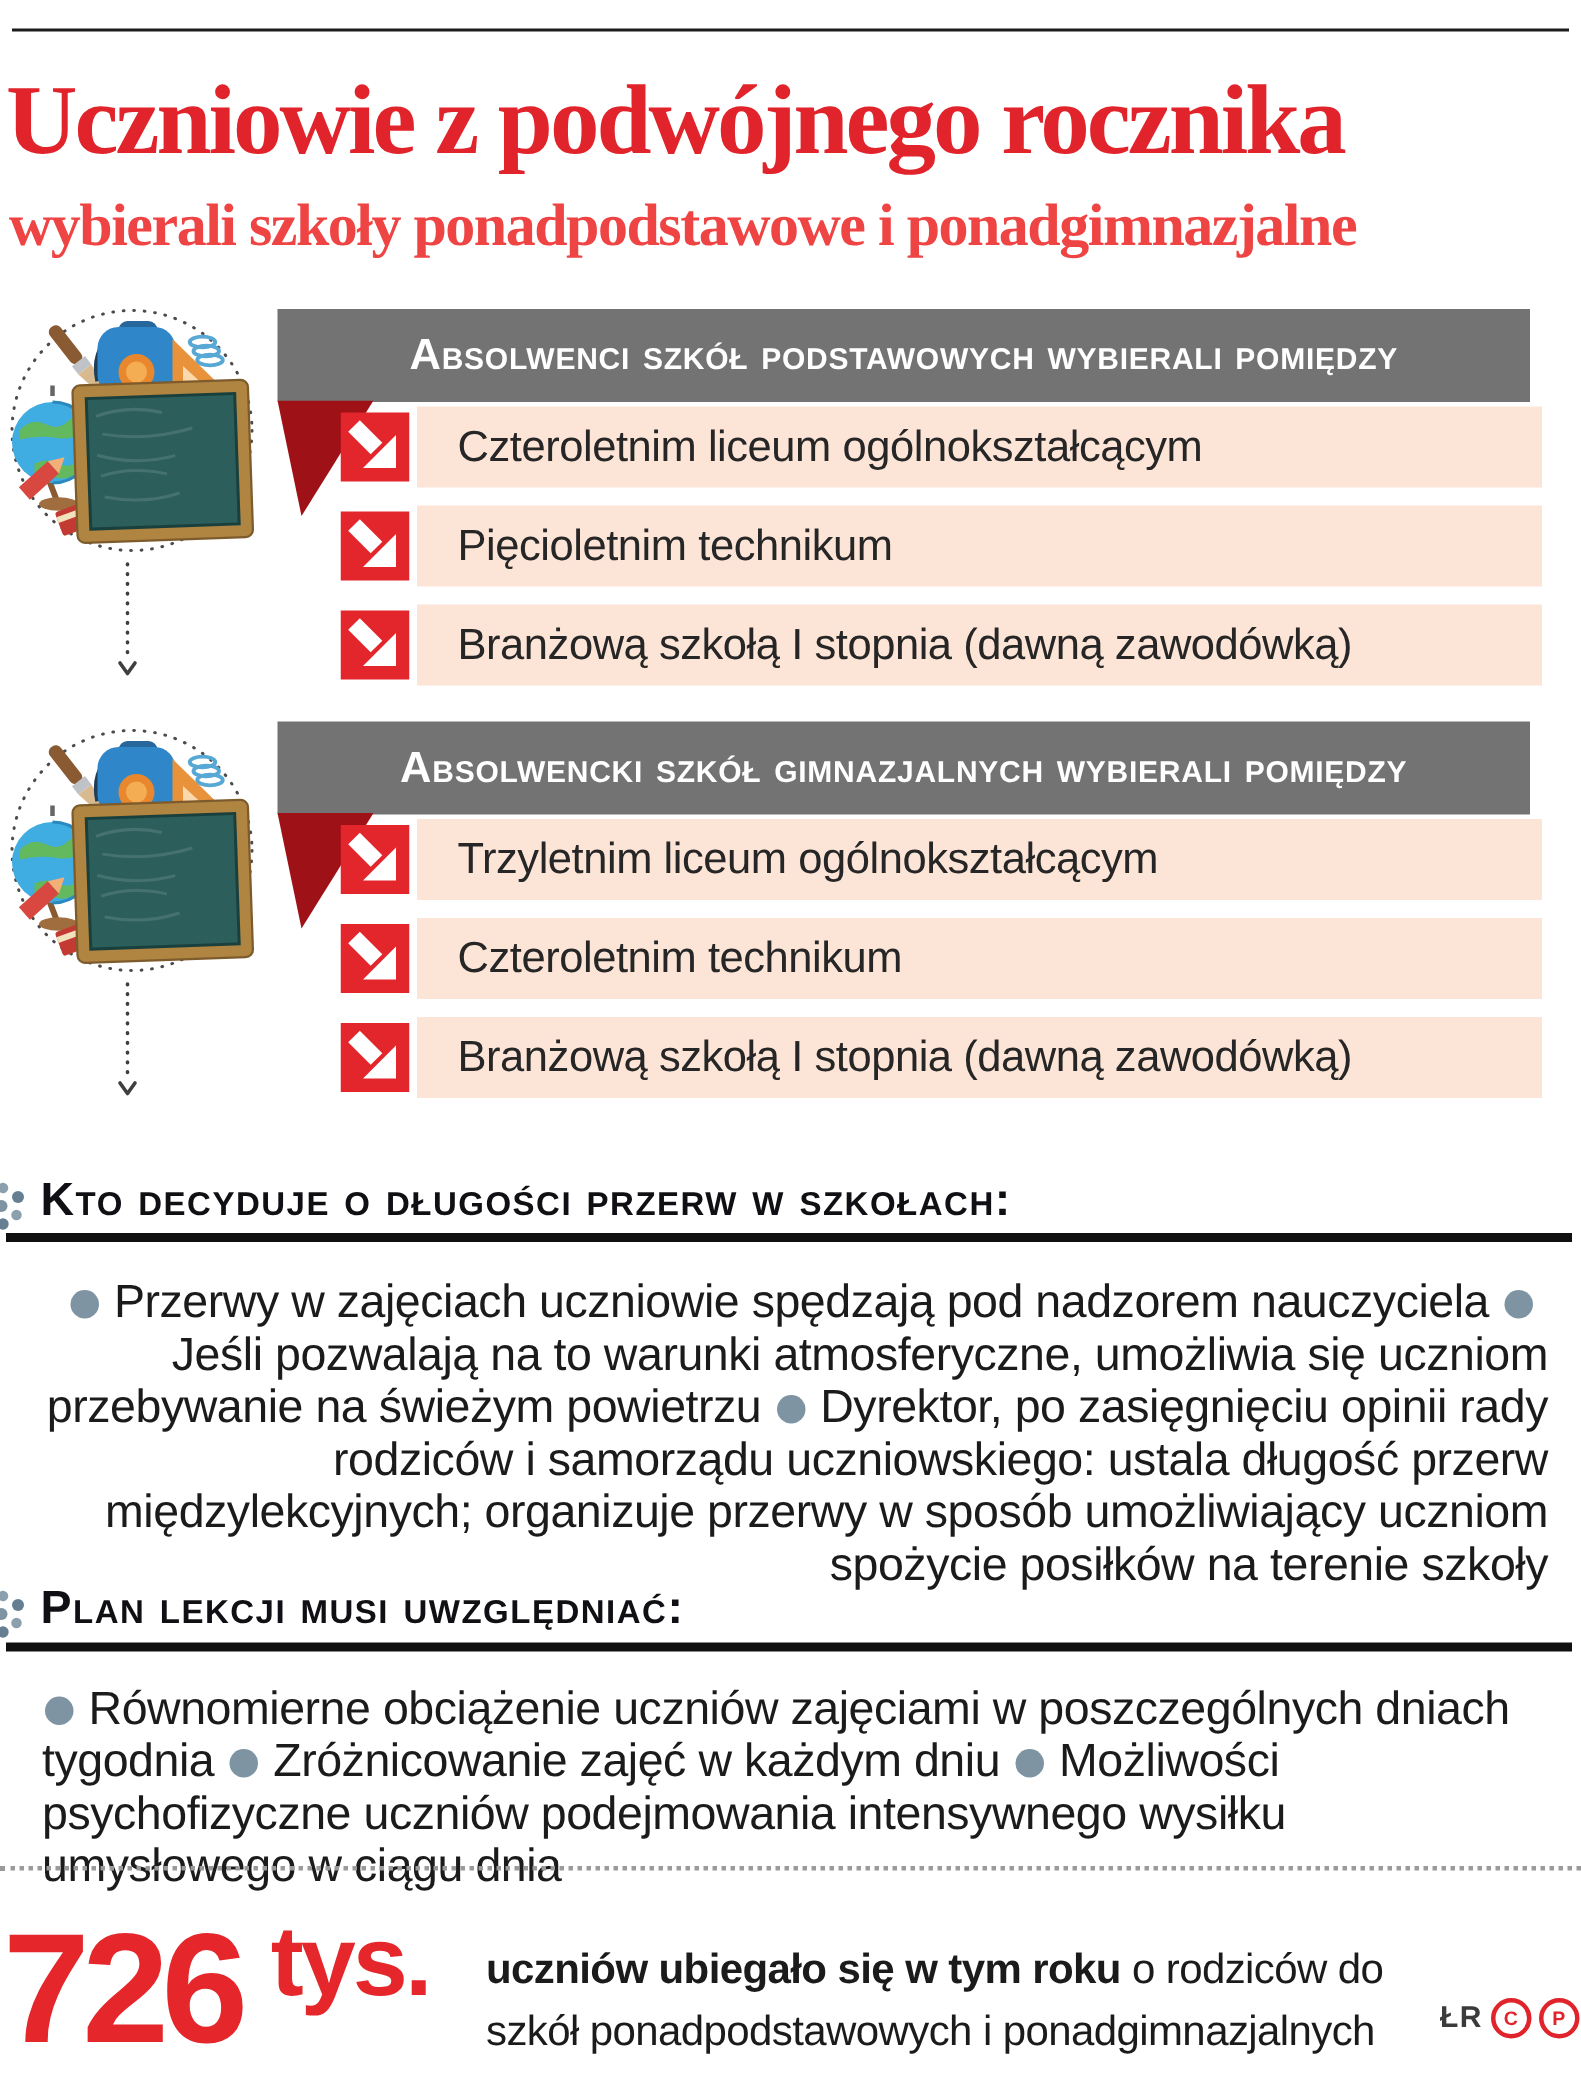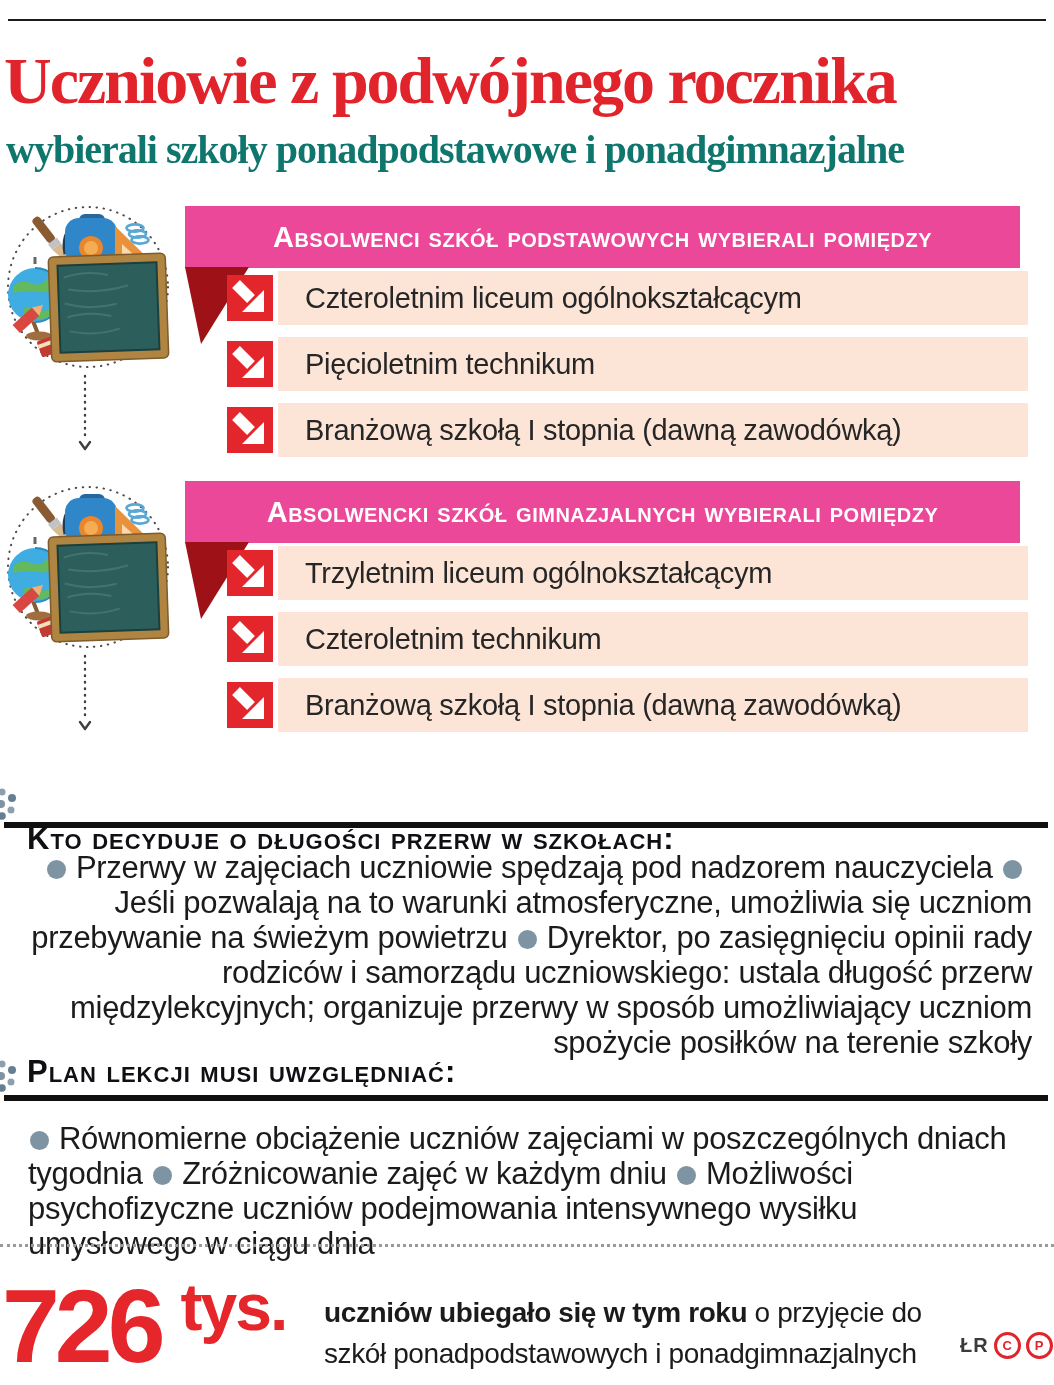--- a/index.html
+++ b/index.html
@@ -4,48 +4,48 @@
 <style>
   html,body{margin:0;padding:0;background:#ffffff;}
   .page{position:relative;width:1054px;height:1385px;background:#fff;overflow:hidden;
         font-family:"Liberation Sans", sans-serif;color:#1d1d1d;}
 
   .top-rule{position:absolute;left:8px;top:19px;width:1038px;height:2px;background:#1c1c1c;}
 
   .title{position:absolute;left:4px;top:46px;font-family:"Liberation Serif",serif;
          font-weight:bold;font-size:66px;line-height:70px;color:#e1242b;white-space:nowrap;letter-spacing:-2px;}
   .subtitle{position:absolute;left:6px;top:128px;font-family:"Liberation Serif",serif;
-         font-weight:bold;font-size:40px;line-height:44px;color:#0f766e;white-space:nowrap;letter-spacing:-1px;}
+         font-weight:bold;font-size:40px;line-height:44px;color:#ef4444;white-space:nowrap;letter-spacing:-1px;}
 
   .illus{position:absolute;left:5px;width:166px;height:166px;}
   .illus.p1{top:204px;} .illus.p2{top:484px;}
   .connector{position:absolute;left:77px;width:16px;height:80px;}
   .connector.p1{top:374px;} .connector.p2{top:654px;}
 
-  .banner{position:absolute;left:185px;width:835px;height:62px;background:#ec4899;
+  .banner{position:absolute;left:185px;width:835px;height:62px;background:#737373;
           display:flex;align-items:center;justify-content:center;}
   .banner.p1{top:206px;} .banner.p2{top:481px;}
   .banner-label{color:#fff;font-weight:bold;font-variant:small-caps;font-size:29px;
           letter-spacing:.5px;white-space:nowrap;}
   .fold{position:absolute;left:185px;width:64px;height:78px;}
   .fold.p1{top:267px;} .fold.p2{top:542px;}
 
   .item{position:absolute;left:227px;width:801px;height:54px;}
   .b1i0{top:271px;} .b1i1{top:337px;} .b1i2{top:403px;}
   .b2i0{top:546px;text-align:right;} .b2i1{top:612px;} .b2i2{top:678px;}
   .arrow-box{position:absolute;left:0;top:3px;width:46px;height:48px;}
   .item-bar{position:absolute;left:51px;top:0;width:750px;height:54px;background:#fce5d7;
             display:flex;align-items:center;}
   .item-label{font-size:29px;color:#262626;padding-left:27px;letter-spacing:-.3px;white-space:nowrap;}
 
   .sec-icon{position:absolute;left:-3px;width:20px;height:40px;}
   .sec-icon.s1{top:786px;} .sec-icon.s2{top:1058px;}
   .sec-heading{position:absolute;left:27px;font-weight:bold;font-variant:small-caps;
                font-size:31px;line-height:34px;color:#0f0f14;letter-spacing:1px;white-space:nowrap;}
-  .sec-heading.s1{top:822px;text-align:center;} .sec-heading.s2{top:1055px;}
+  .sec-heading.s1{top:783px;text-align:center;} .sec-heading.s2{top:1055px;}
   .sec-rule{position:absolute;left:4px;width:1044px;height:6px;background:#101010;}
   .sec-rule.s1{top:822px;} .sec-rule.s2{top:1095px;}
   .sec-para{position:absolute;left:28px;width:1004px;font-size:31px;line-height:35px;
             color:#1b1b1b;letter-spacing:-.3px;}
   .sec-para.s1{top:850px;text-align:right;} .sec-para.s2{top:1121px;}
   .dot{display:inline-block;width:19px;height:19px;border-radius:50%;background:#7e94a3;
        margin:0 10px 0 2px;vertical-align:-1px;}
 
   .dotted-rule{position:absolute;left:0;top:1244px;width:1054px;height:0;border-top:3px dotted #9a9a9a;}
 
@@ -296,21 +296,21 @@
   <div class="sec-rule s2"></div>
   <div class="sec-para s2"><span class="dot"></span>Równomierne obciążenie uczniów zajęciami w poszczególnych dniach tygodnia <span class="dot"></span>Zróżnicowanie zajęć w każdym dniu <span class="dot"></span>Możliwości psychofizyczne uczniów podejmowania intensywnego wysiłku umysłowego w ciągu dnia </div>
 
   <div class="dotted-rule"></div>
 
   <div class="stat-number">
     <span class="stat-num">726</span>
     <span class="stat-unit">tys.</span>
   </div>
   <div class="stat-text">
-    <div><span class="stat-bold">uczniów ubiegało się w tym roku</span><span> o przyjęcie do</span></div>
+    <div><span class="stat-bold">uczniów ubiegało się w tym roku</span><span> o rodziców do</span></div>
     <div>szkół ponadpodstawowych i ponadgimnazjalnych</div>
   </div>
   <div class="credits">
     <span class="credit-initials">ŁR</span>
     <span class="badge">C</span>
     <span class="badge">P</span>
   </div>
 
 </div>
 

